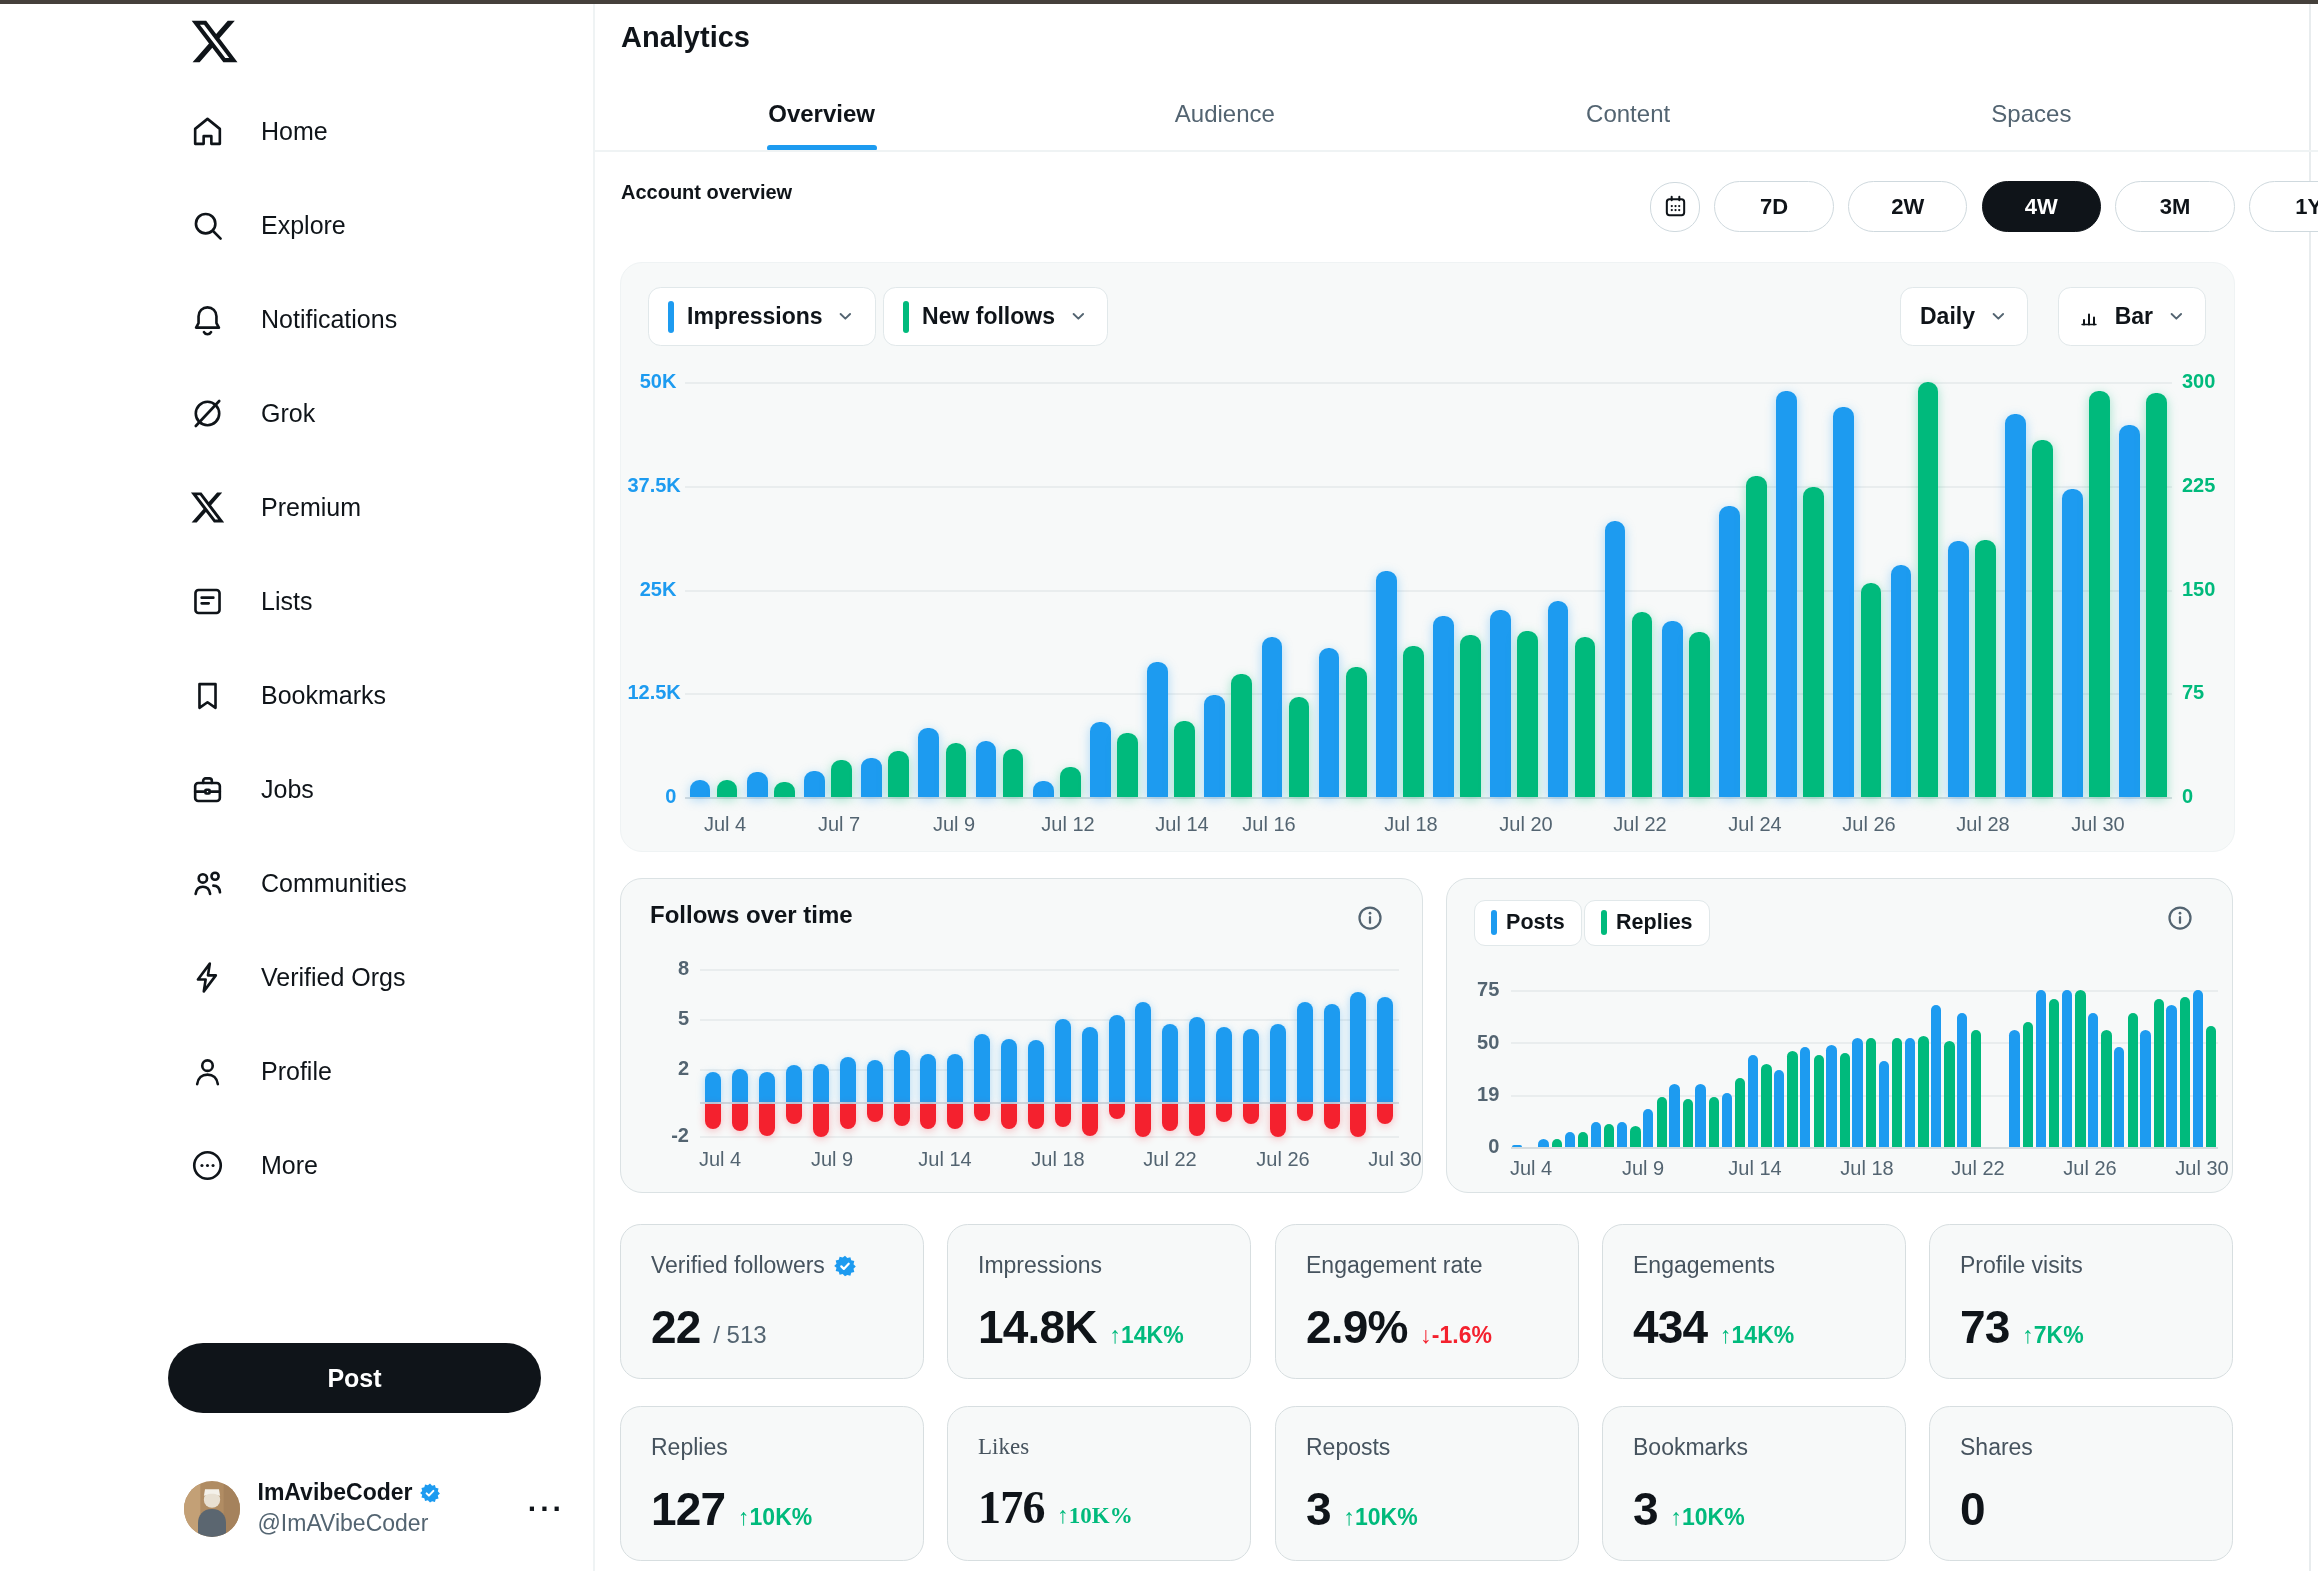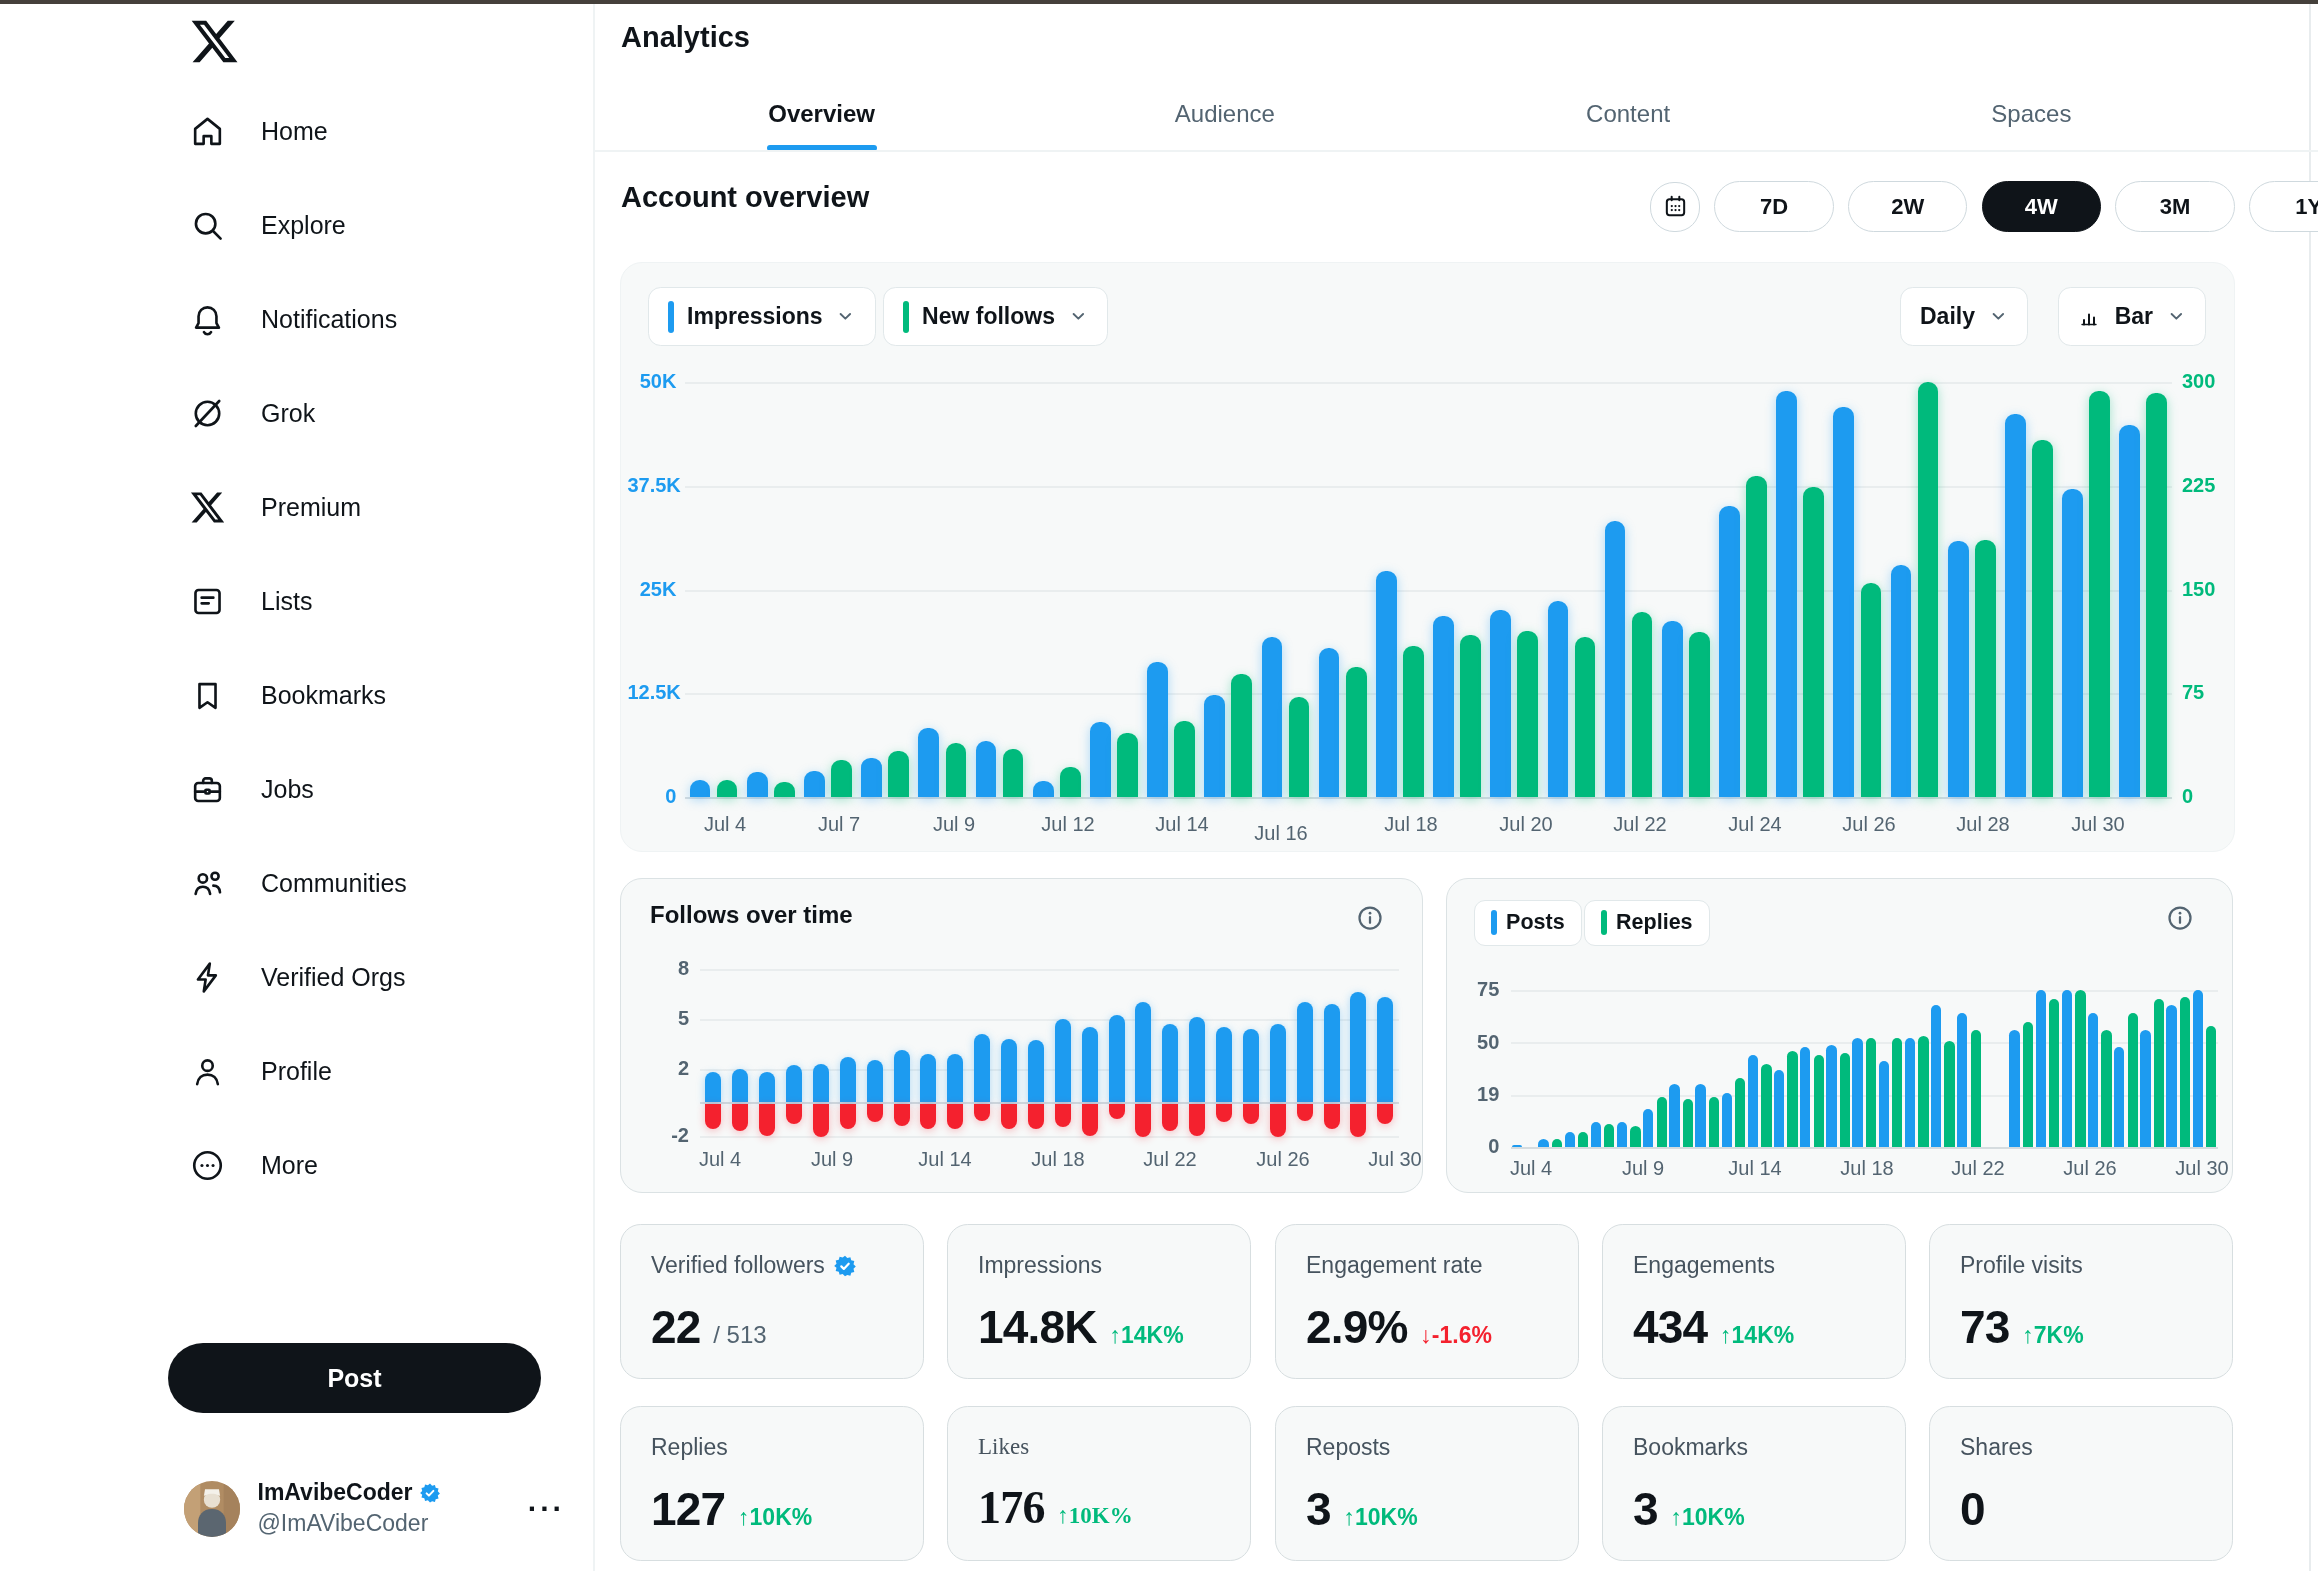--- a/index.html
+++ b/index.html
@@ -30,21 +30,21 @@
   
   #page-title{left:621px;top:20.7px;font-size:29px;font-weight:bold;}
   #tabs{left:620px;top:76px;width:1613px;height:75px;display:flex;}
   .tab{flex:1;position:relative;display:flex;align-items:center;justify-content:center;
        font-size:24px;color:#536471;cursor:pointer;}
   .tab.active{color:#0f1419;font-weight:bold;}
   .tab .underline{position:absolute;bottom:0;left:50%;transform:translateX(-50%);
        width:110px;height:6.4px;border-radius:3.2px;background:#1d9bf0;}
   #tabs-divider{left:594px;top:150px;width:1724px;height:1.6px;background:#eff3f4;}
 
-  #section-heading{left:621px;top:181px;font-size:29px;font-weight:bold;}
+  #section-heading{left:621px;top:181px;font-size:20px;font-weight:bold;}
   #range-bar{left:1650px;top:181px;height:51px;display:flex;align-items:center;gap:14.3px;}
   .icon-btn{width:48px;height:48px;border:1.6px solid #cfd9de;border-radius:24px;background:#fff;
             display:flex;align-items:center;justify-content:center;cursor:pointer;}
   .icon-btn svg{width:27px;height:27px;}
   .pill{min-width:76px;height:49px;padding:0 20.7px;border:1.6px solid #cfd9de;border-radius:25.4px;background:#fff;
         display:flex;align-items:center;justify-content:center;font-size:22px;font-weight:bold;cursor:pointer;}
   .pill.active{background:#0f1419;border-color:#0f1419;color:#fff;}
 
   
   .card{background:#f7f9f9;border:1.6px solid #e3eaec;border-radius:22px;box-sizing:border-box;}
@@ -408,21 +408,21 @@
           <div class="bar" style="width: 20.7px; height: 372px; background: rgb(29, 155, 240); box-shadow: rgba(29, 155, 240, 0.35) 0px 2.4px 11px;"></div>
           <div class="bar" style="width: 20.7px; height: 404px; background: rgb(0, 186, 124); box-shadow: rgba(0, 186, 124, 0.35) 0px 2.4px 11px;"></div>
         </div>
       </div>
     <div class="abs" id="main-xlabels" style="left:64px;top:550px;width:1487px;height:32px;">
         <span class="xlab" style="left: 40px;">Jul 4</span>
         <span class="xlab" style="left: 154px;">Jul 7</span>
         <span class="xlab" style="left: 269px;">Jul 9</span>
         <span class="xlab" style="left: 383px;">Jul 12</span>
         <span class="xlab" style="left: 497px;">Jul 14</span>
-        <span class="xlab" style="left: 596px; margin-top: 9px;">Jul 16</span>
+        <span class="xlab" style="left: 584px;">Jul 16</span>
         <span class="xlab" style="left: 726px;">Jul 18</span>
         <span class="xlab" style="left: 841px;">Jul 20</span>
         <span class="xlab" style="left: 955px;">Jul 22</span>
         <span class="xlab" style="left: 1070px;">Jul 24</span>
         <span class="xlab" style="left: 1184px;">Jul 26</span>
         <span class="xlab" style="left: 1298px;">Jul 28</span>
         <span class="xlab" style="left: 1413px;">Jul 30</span>
       </div>
   </div>
 

